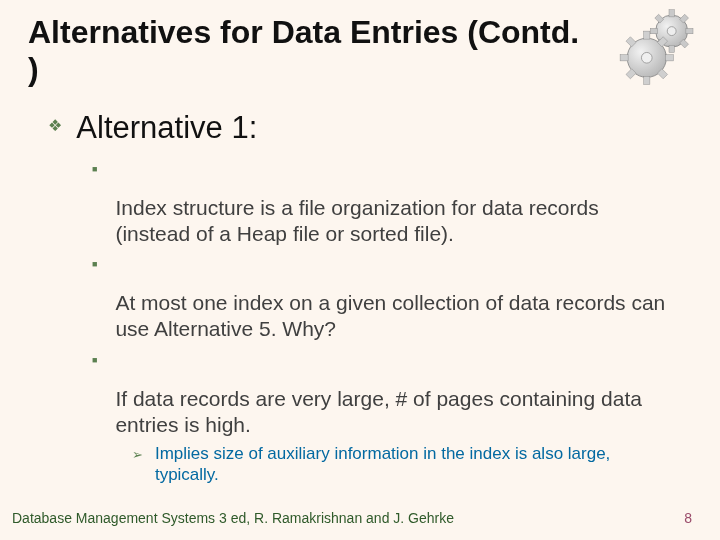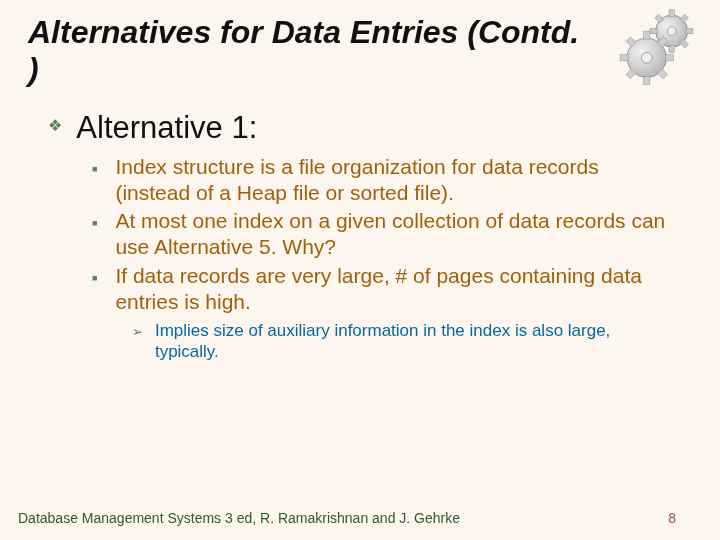--- a/index.html
+++ b/index.html
@@ -11,21 +11,20 @@
     position: relative;
     overflow: hidden;
   }
   .slide {
     width: 720px;
     height: 540px;
     position: relative;
     padding: 14px 28px 0 28px;
   }
   .title {
-    font-style: italic;
     font-size: 32px;
     line-height: 1.15;
     color: #111;
     max-width: 560px;
   }
   .gears {
     position: absolute;
     top: 8px;
     right: 14px;
     width: 90px;
@@ -62,22 +61,23 @@
   }
   .bullet-square {
     color: #5b8050;
     font-size: 9px;
     line-height: 26px;
     transform: translateY(2px);
   }
   .sub-text {
     font-size: 21px;
     line-height: 1.25;
-    color: #a16207;
+    color: #404040;
     max-width: 560px;
+    margin-top: 41px;
   }
   .subsub-list {
     padding-left: 40px;
     margin-top: 6px;
   }
   .subsub-row {
     display: flex;
     align-items: flex-start;
     gap: 12px;
   }
@@ -88,23 +88,23 @@
   }
   .subsub-text {
     font-size: 17px;
     line-height: 1.22;
     color: #0369a1;
     max-width: 500px;
   }
   .footer {
     position: absolute;
     left: 0;
-    right: 16px;
+    right: 0;
     bottom: 14px;
-    padding: 0 28px 0 18px;
+    padding: 0 28px 0 12px;
     display: flex;
     justify-content: space-between;
     align-items: center;
     font-size: 14px;
   }
   .footer-left { color: #2f5a2a; }
   .footer-right { color: #9a4b6a; }
 </style>
 </head>
 <body>

